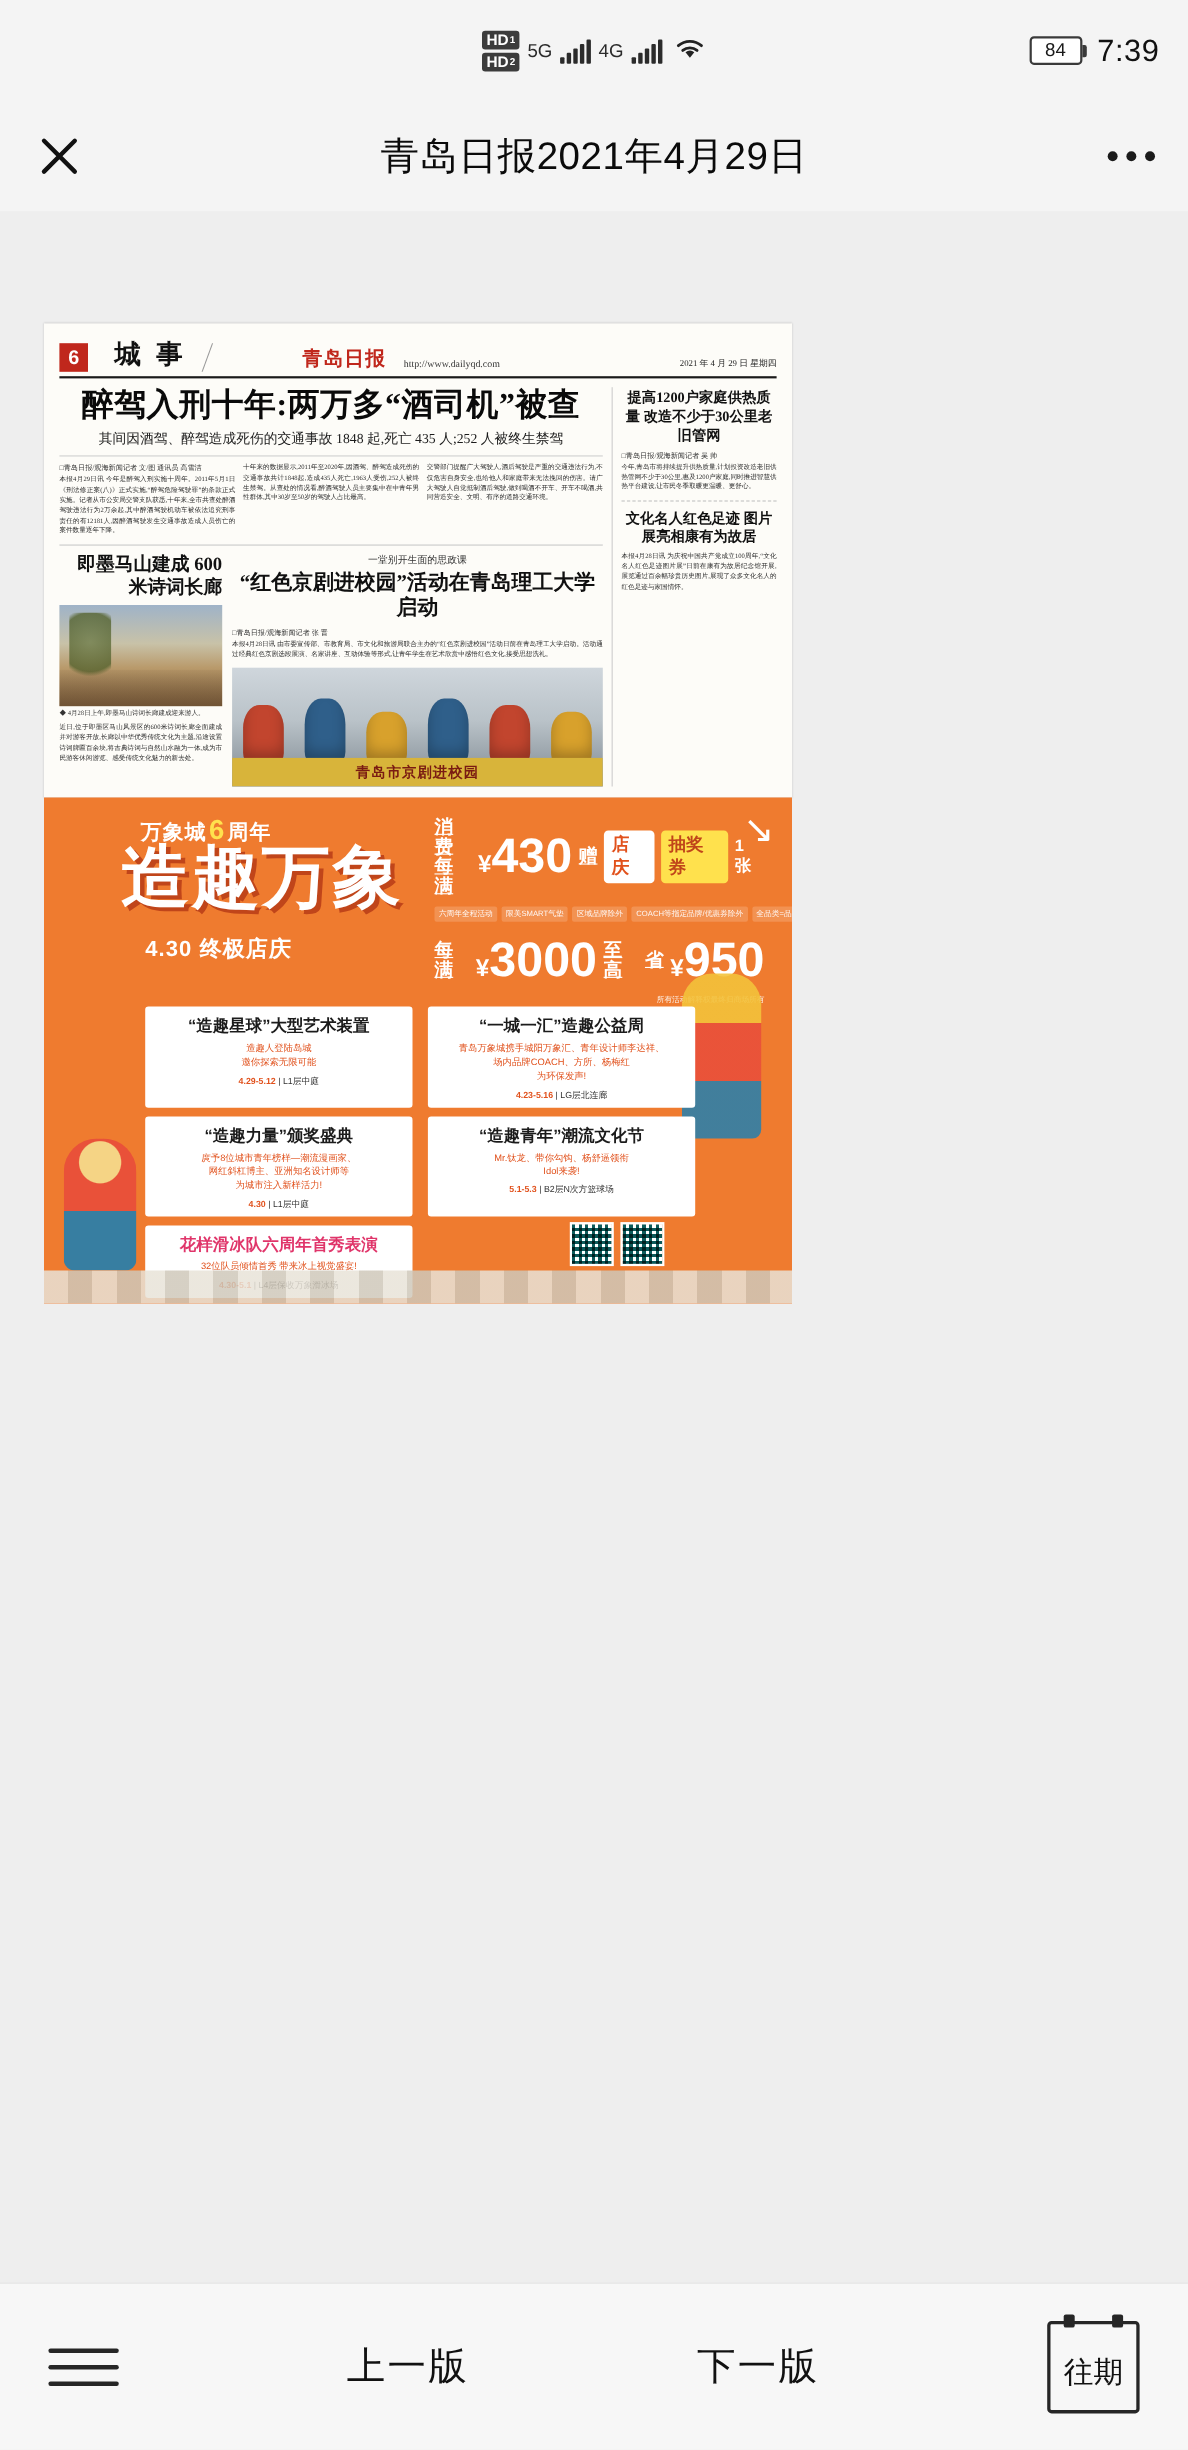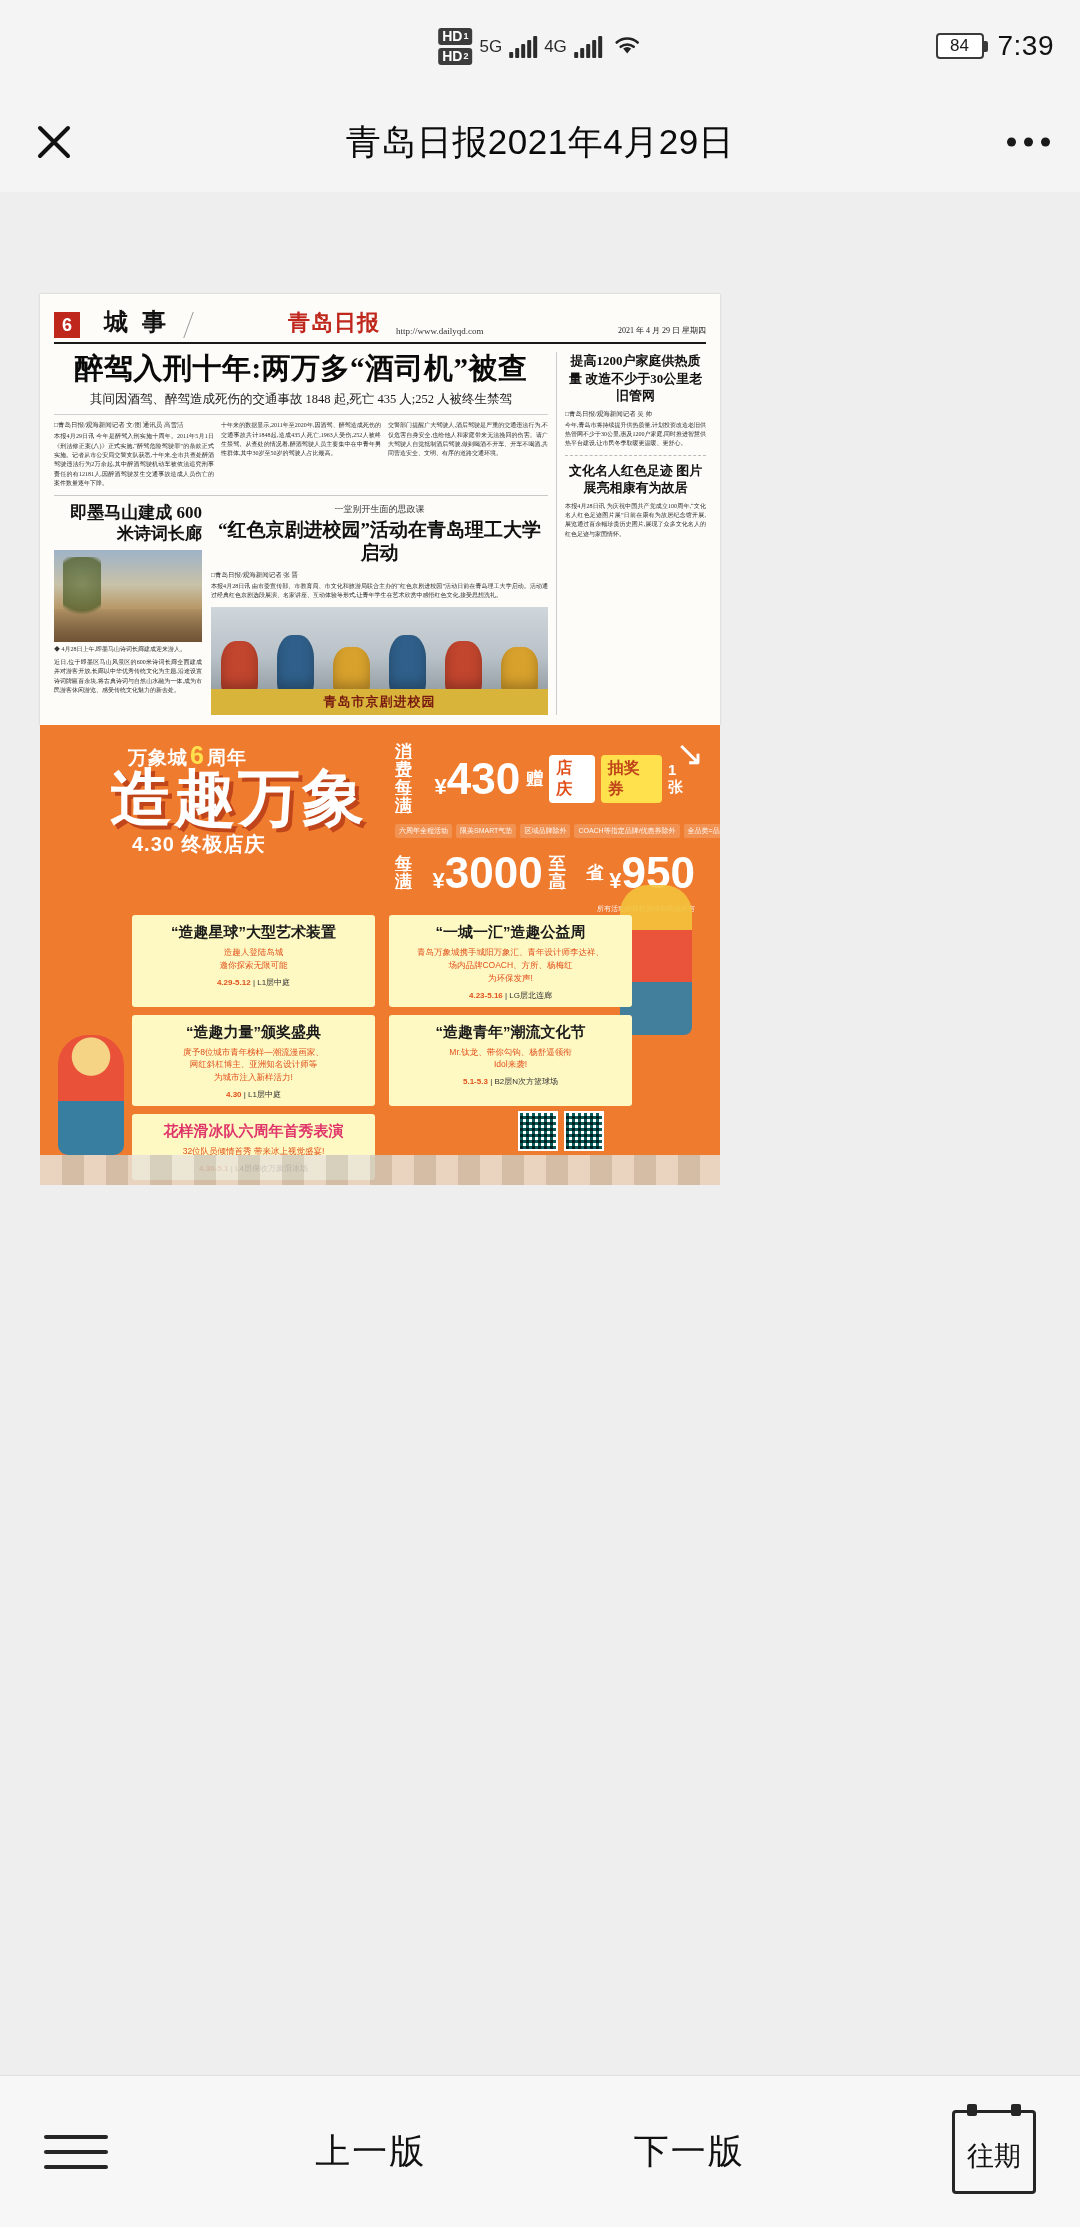--- a/index.html
+++ b/index.html
@@ -106,22 +106,22 @@
   }
   .sec-name {
     font-size: 24px; font-weight: bold; letter-spacing: 4px; color: #111;
     padding: 0 8px 0 14px;
   }
   .head-slant {
     flex: 0 0 70px; height: 26px;
     border-left: 1px solid #999; transform: skewX(-20deg);
   }
   .masthead {
-    color: #c0271c; font-size: 22px; font-weight: bold; letter-spacing: 1px;
-    font-family: Liberation Sans, sans-serif; margin-left: 20px;
+    color: #c0271c; font-size: 18px; font-weight: bold; letter-spacing: 1px;
+    font-family: Liberation Sans, sans-serif; margin-left: 7px;
   }
   .url { font-size: 9px; color: #333; margin-left: 6px; margin-bottom: 2px; }
   .head-date { margin-left: auto; font-size: 8px; color: #222; margin-bottom: 2px; }
   .head-editors {
     display: flex; justify-content: flex-end; gap: 14px;
     font-size: 7px; color: #333; padding: 2px 0 4px 0;
     border-bottom: 1px solid #bbb;
   }
 
   .cols { display: flex; gap: 8px; padding-top: 8px; }
@@ -210,21 +210,21 @@
     color: #fff; font-size: 19px; font-weight: bold; letter-spacing: 1px;
   }
   .ad-anniv em { font-style: normal; color: #ffe14d; font-size: 25px; padding: 0 2px; }
   .ad-title {
     position: absolute; left: 70px; top: 42px;
     font-size: 62px; font-weight: bold; color: #fff;
     letter-spacing: 2px; line-height: 1;
     text-shadow: 4px 4px 0 #c0451a;
   }
   .ad-sub {
-    position: absolute; left: 92px; top: 106px;
+    position: absolute; left: 92px; top: 124px;
     color: #fff; font-size: 20px; font-weight: bold; letter-spacing: 1px;
   }
   .ad-right-box { position: absolute; left: 355px; top: 18px; width: 300px; color: #fff; }
   .ad-line1 { display: flex; align-items: center; gap: 6px; }
   .ad-lbl { font-size: 17px; font-weight: bold; line-height: 1.05; text-decoration: underline; }
   .ad-amt { font-size: 44px; font-weight: bold; color: #fff; }
   .ad-amt small { font-size: 22px; }
   .ad-chip {
     background: #fff; color: #e1511c; font-weight: bold;
     font-size: 16px; padding: 3px 7px; border-radius: 4px;
@@ -240,21 +240,21 @@
 
   .poster-arrow {
     position: absolute; right: 16px; top: 8px; color: #fff; font-size: 34px;
   }
 
   .ad-cards {
     position: absolute; left: 92px; top: 190px; width: 500px;
     display: grid; grid-template-columns: 1fr 1fr; gap: 8px 14px;
   }
   .ad-card {
-    background: #fef9c3; border-radius: 3px; padding: 8px 6px 6px;
+    background: #ffffff; border-radius: 3px; padding: 8px 6px 6px;
     text-align: center;
   }
   .ac-t { font-size: 15px; font-weight: bold; color: #1b1b1b; }
   .ac-d { font-size: 8.5px; color: #e1511c; margin-top: 4px; line-height: 1.5; }
   .ac-time { font-size: 8px; color: #333; margin-top: 5px; }
   .ac-time b { color: #e1511c; }
   .ad-card.pink .ac-t { color: #e0356a; }
 
   .qr-pair { position: absolute; right: 116px; bottom: 34px; display: flex; gap: 6px; }
   .qr {

